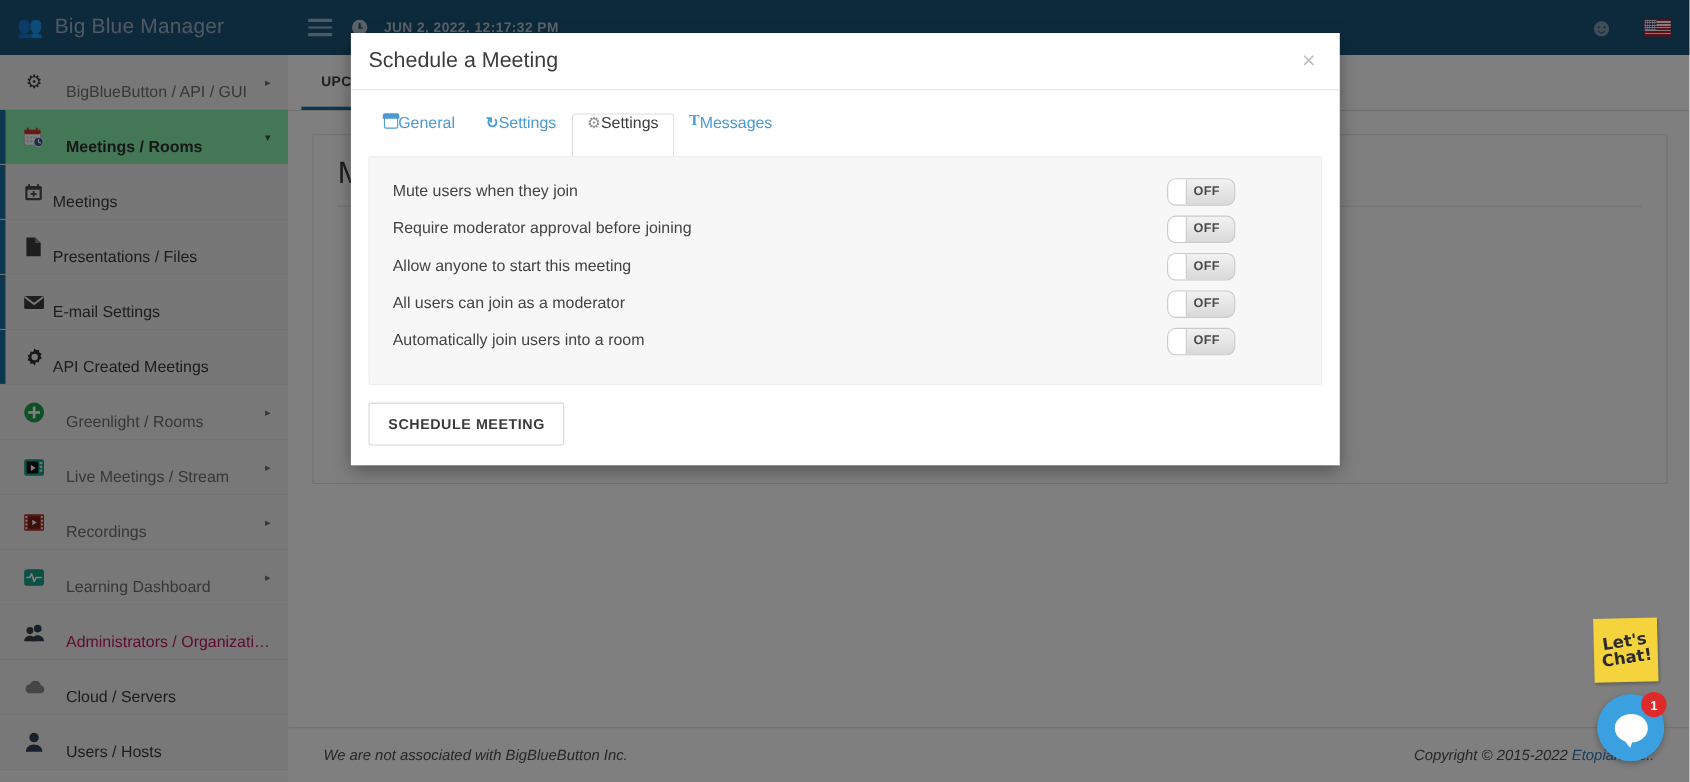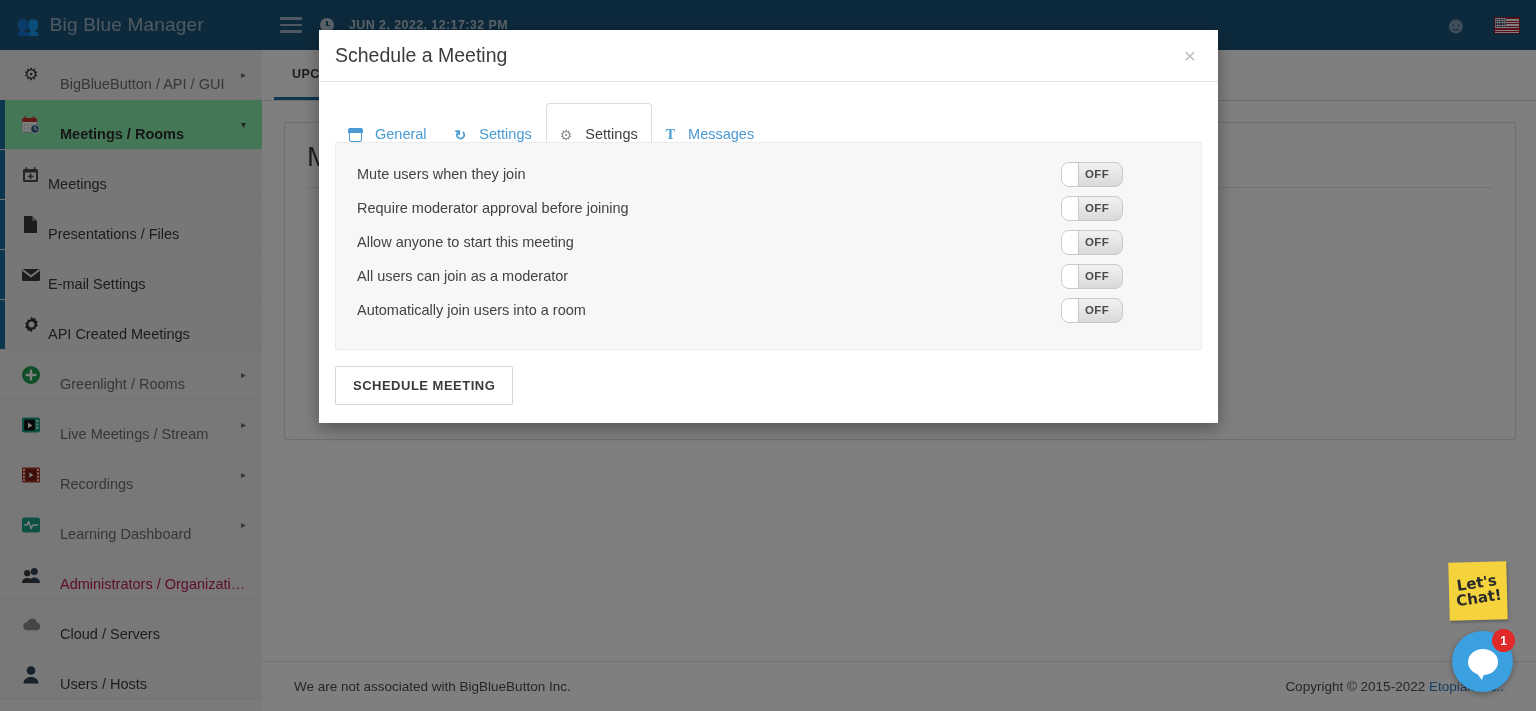--- a/index.html
+++ b/index.html
@@ -104,21 +104,21 @@
     background: #fff; border: 1px solid #dfdfdf; border-radius: 2px;
   }
   .card-title {
     font-size: 28px; color: #3d3d3d; padding: 18px 22px 14px 22px; font-weight: 400;
   }
   .card-rule { height: 1px; background: #e6e6e6; margin: 0 22px; }
 
   .footer {
     position: absolute; left: 0; bottom: 0; width: 1274px; height: 50px;
     border-top: 1px solid #e2e2e2; display: flex; align-items: center;
-    justify-content: space-between; padding: 0 32px; font-size: 13.5px; color: #4c4c4c;
+    justify-content: space-between; padding: 0 32px; font-size: 13.5px; color: #4c4c4c; font-style: italic;
   }
   .footer a { color: #2f7bbf; text-decoration: none; }
 
   
   .backdrop {
     position: absolute; inset: 0; background: rgba(0,0,0,.5); z-index: 40;
   }
 
   
   .modal {
@@ -132,21 +132,21 @@
     padding: 0 22px 0 16px; border-bottom: 1px solid #e5e5e5;
   }
   .modal-title { font-size: 19.5px; color: #3c3c3c; font-weight: 400; }
   .modal-close { color: #bdbdbd; font-size: 21px; line-height: 1; cursor: pointer; background: none; border: 0; }
 
   .modal-tabs {
     display: flex; align-items: flex-end; height: 42px;
     padding-left: 16px; margin-top: 20px;
   }
   .mtab {
-    display: flex; align-items: flex-end; gap: 13px; height: 40px; padding: 0 13px;
+    display: flex; align-items: flex-start; gap: 0; height: 40px; padding: 0 13px;
     font-size: 14.5px; color: #4a9ad4; cursor: pointer;
     border: 1px solid transparent; border-radius: 4px 4px 0 0; background: transparent;
     position: relative; top: 1px;
   }
   .mtab.active {
     color: #3d3d3d; background: #ffffff;
     border-color: #dddddd; border-bottom-color: #ffffff;
   }
   .mtab .tico { font-size: 14px; line-height: 1; display: flex; align-items: center; }
 

